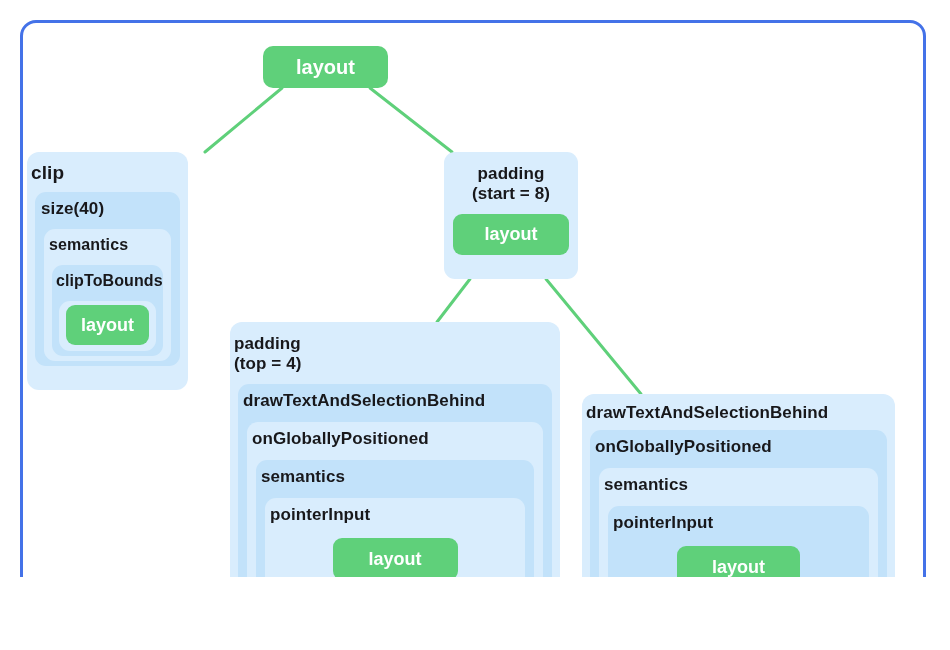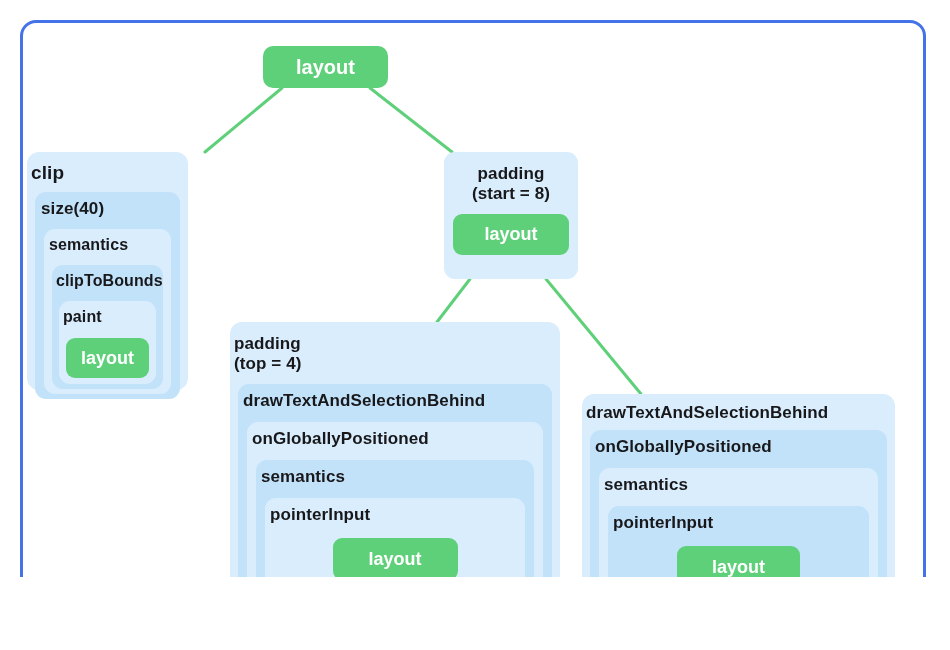--- a/index.html
+++ b/index.html
@@ -109,21 +109,20 @@
     <div class="layer shade-b" style="margin:0 4px; padding:4px 6px 5px 6px;">
       <div class="nlabel" style="font-size:17px; padding:3px 0 5px 0;">size(40)</div>
 
       <div class="layer shade-a" style="margin:0 3px; padding:4px 5px 5px 5px;">
         <div class="nlabel" style="font-size:16px; padding:3px 0 5px 0;">semantics</div>
 
         <div class="layer shade-b" style="margin:0 3px; padding:4px 4px 5px 4px;">
           <div class="nlabel" style="font-size:16px; padding:3px 0 5px 0;">clipToBounds</div>
 
           <div class="layer shade-a" style="margin:0 3px; padding:4px 4px 6px 4px;">
-            <div class="nlabel" style="font-size:16px; padding:3px 0 6px 0;">paint</div>
 
             <div style="background:#5fd07a; border-radius:9px; color:#fff; font-weight:bold; font-size:18px; height:40px; display:flex; align-items:center; justify-content:center; margin:0 3px;">
               <span>layout</span>
             </div>
           </div>
         </div>
       </div>
     </div>
   </div>
 

